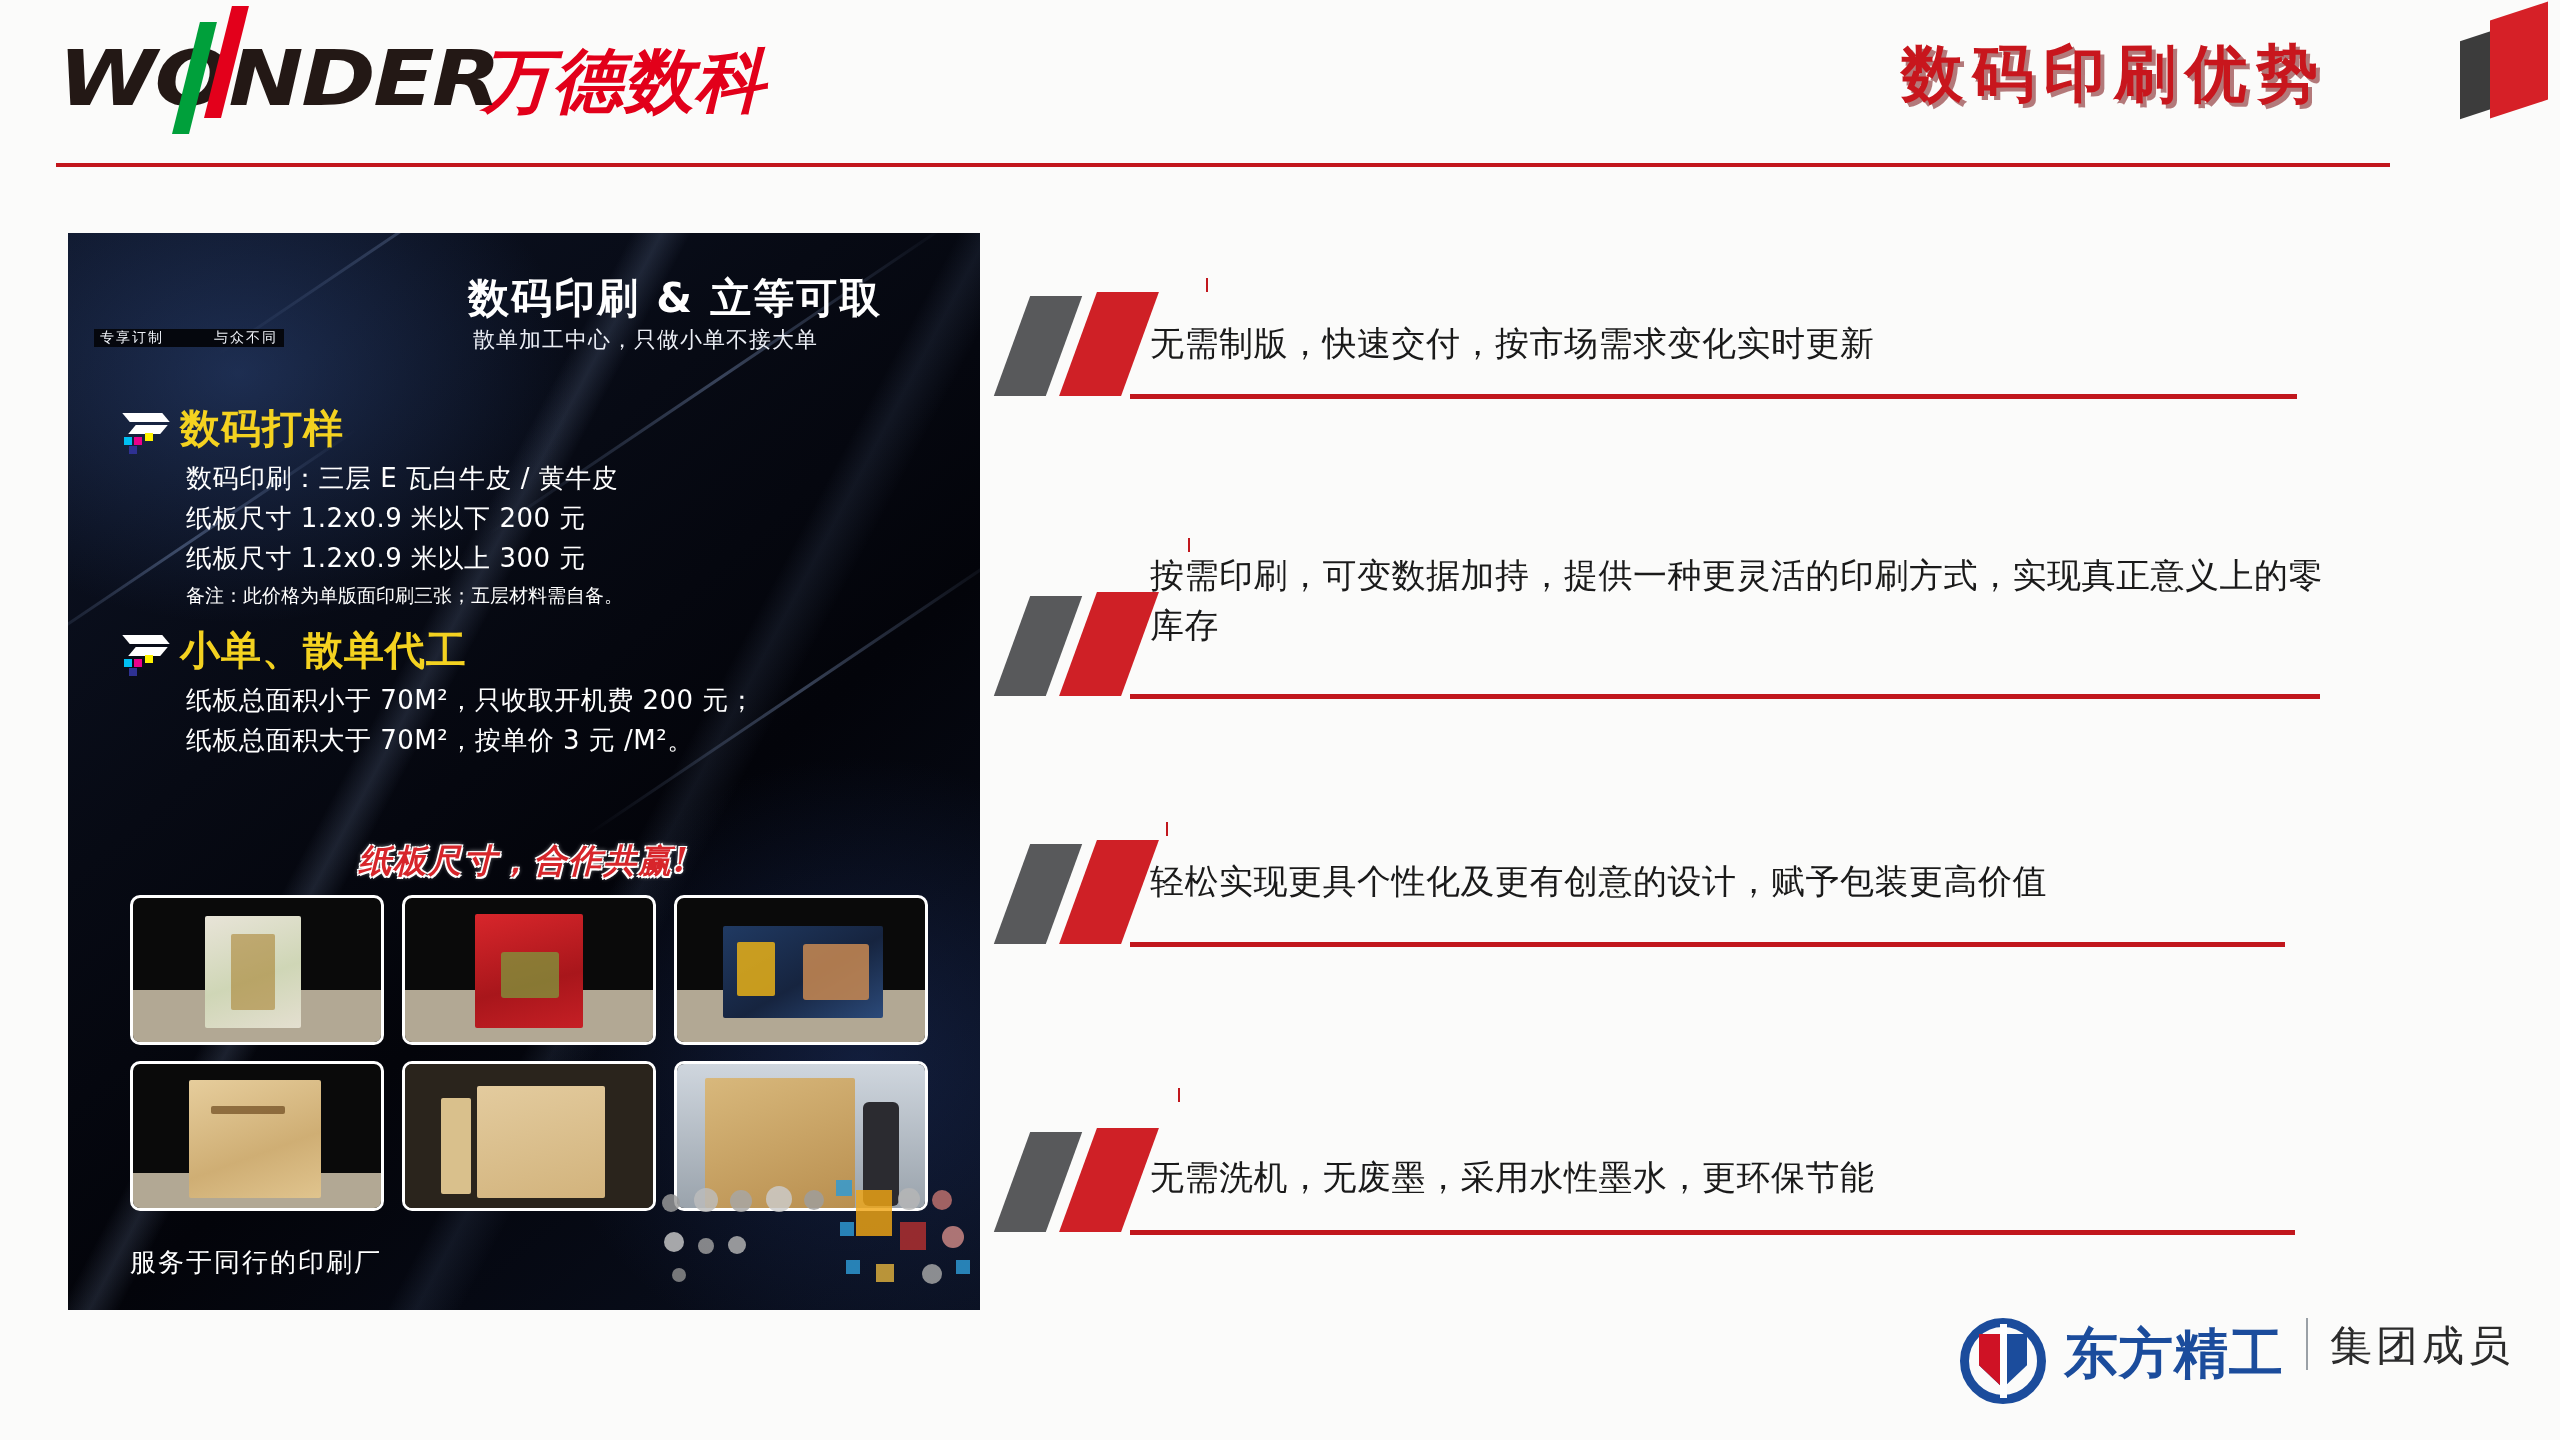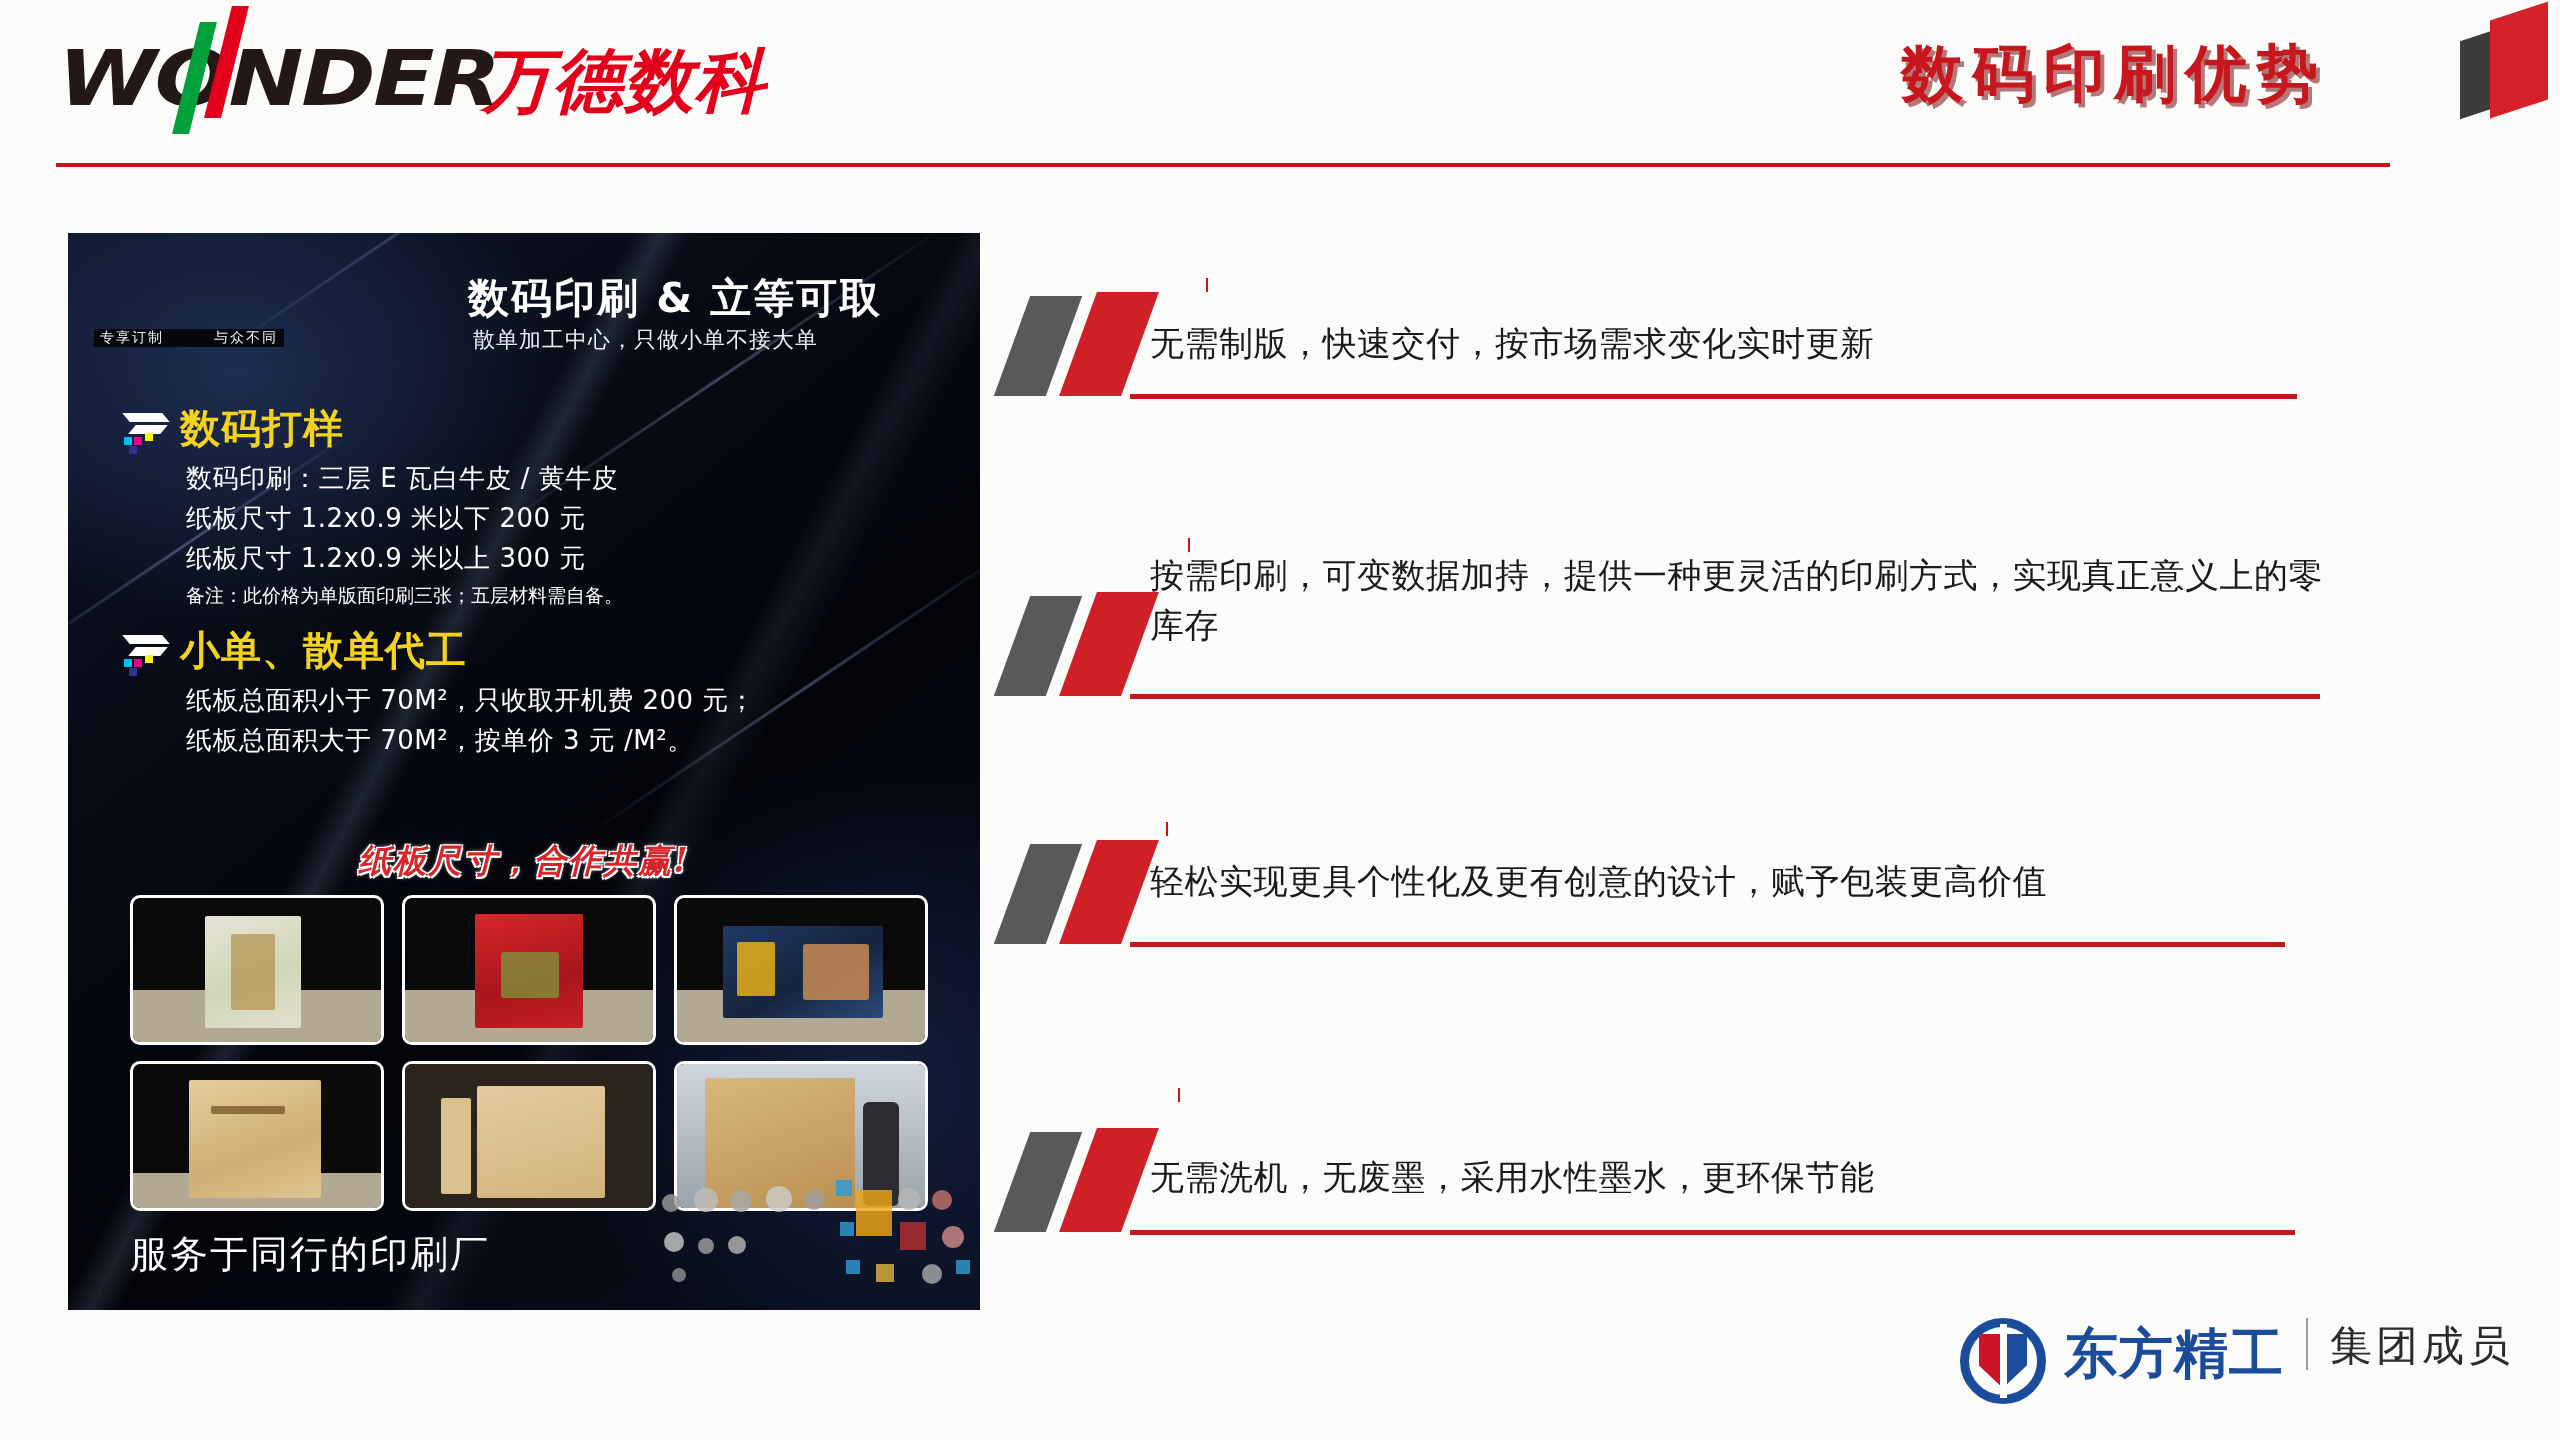--- a/index.html
+++ b/index.html
@@ -177,21 +177,21 @@
   }
   .photo {
     border:3px solid #ffffff; border-radius:10px;
     overflow:hidden; position:relative; background:#0a0a0a;
   }
   .ph-floor { position:absolute; left:0; right:0; bottom:0; height:36%; background:#b2a894; }
   .ph-box { position:absolute; border-radius:2px; }
 
   #poster-footer {
     position:absolute; left:62px; bottom:30px;
-    color:#ffffff; font-size:38px; letter-spacing:2px;
+    color:#ffffff; font-size:26px; letter-spacing:2px;
     font-family:"DejaVu Sans",sans-serif;
   }
   #dot-pattern {
     position:absolute; right:0px; bottom:0px; width:330px; height:150px; opacity:0.82;
   }
   .pdot { position:absolute; border-radius:50%; }
   .psq  { position:absolute; }
 
   
   .bullet { position:absolute; left:1010px; width:1400px; }

